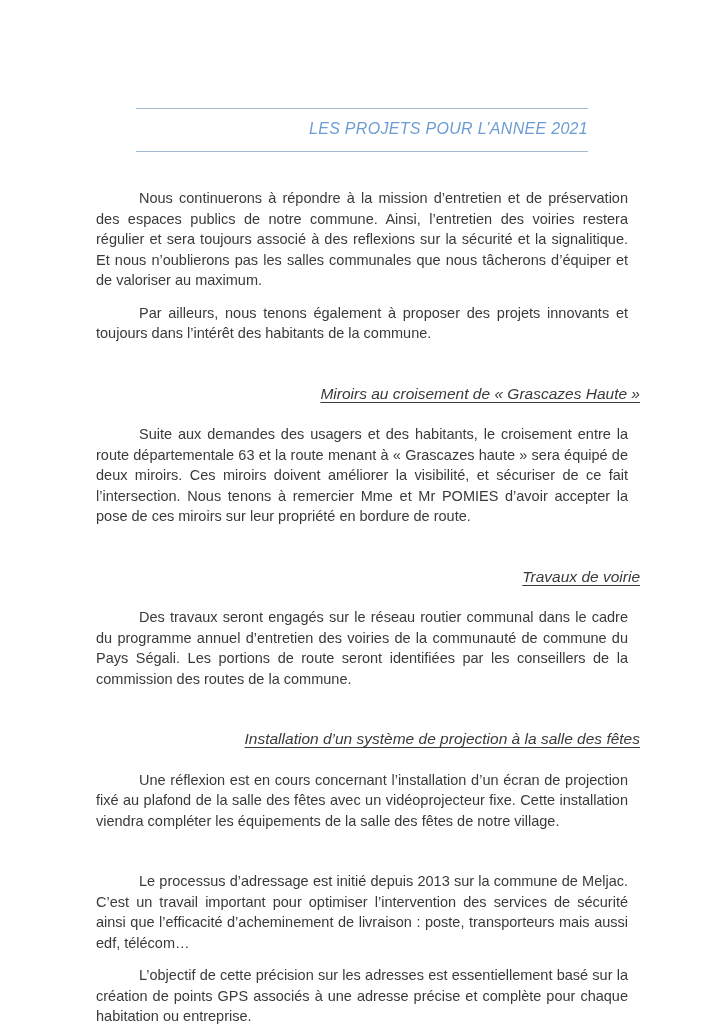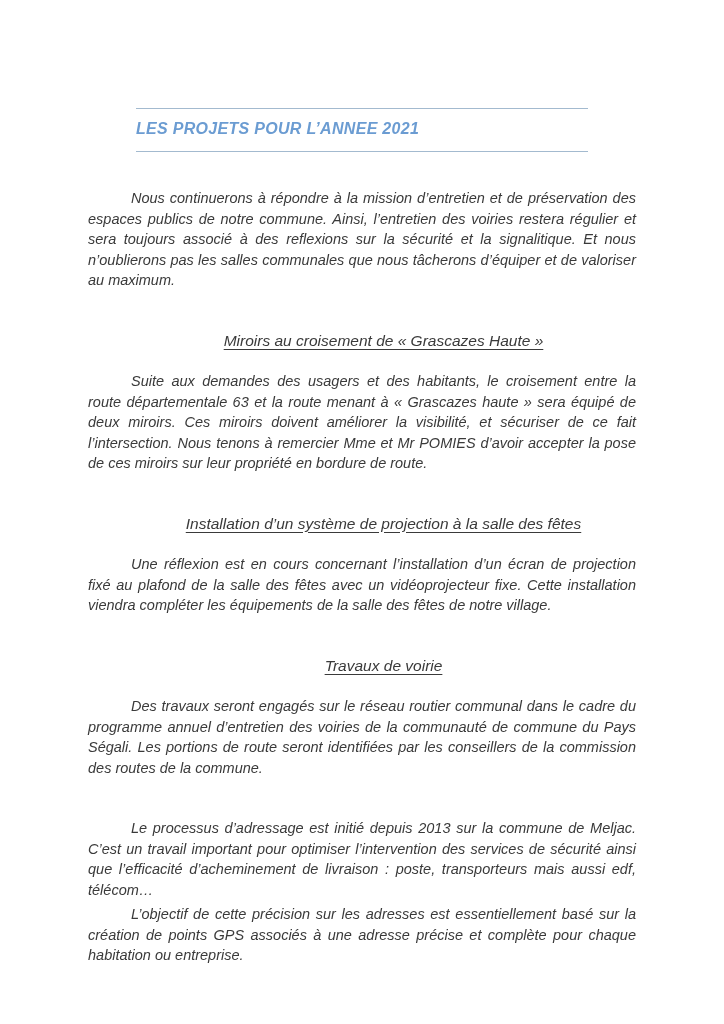--- a/index.html
+++ b/index.html
@@ -27,82 +27,82 @@
     width: 452px;
     margin: 108px auto 0 auto;
   }
   .divider {
     height: 1px;
     background: var(--divider-blue);
   }
   .doc-title {
     margin: 0;
     padding: 11px 0 13px 0;
-    text-align: left;
+    text-align: right;
     font-size: 16px;
     font-style: italic;
-    font-weight: bold;
+    font-weight: normal;
     letter-spacing: 0.3px;
     color: var(--title-blue);
   }
   .content {
     margin: 36px 84px 0 84px;
     font-size: 14.5px;
     line-height: 20.5px;
     text-align: justify;
   }
   .content p {
-    margin: 4px;
+    margin: 12px;
     text-indent: 43px;
-    font-style: italic;
   }
   .doc-section {
     margin-top: 40px;
   }
   .section-heading {
     margin: 0 0 20px 43px;
     font-size: 15.5px;
     font-style: italic;
     font-weight: normal;
     text-decoration: underline;
     text-underline-offset: 3px;
-    text-align: center;
+    text-align: right;
     color: var(--body-text);
   }
 </style>
 </head>
 <body>
 
 <div class="page">
 
   <header class="title-block">
     <div class="divider"></div>
     <h1 class="doc-title">LES PROJETS POUR L’ANNEE 2021</h1>
     <div class="divider"></div>
   </header>
 
   <main class="content">
 
     <section>
       <p>Nous continuerons à répondre à la mission d’entretien et de préservation des espaces publics de notre commune. Ainsi, l’entretien des voiries restera régulier et sera toujours associé à des reflexions sur la sécurité et la signalitique. Et nous n’oublierons pas les salles communales que nous tâcherons d’équiper et de valoriser au maximum.</p>
+      <p>Par ailleurs, nous tenons également à proposer des projets innovants et toujours dans l’intérêt des habitants de la commune.</p>
     </section>
 
     <section class="doc-section">
       <h2 class="section-heading">Miroirs au croisement de « Grascazes Haute »</h2>
       <p>Suite aux demandes des usagers et des habitants, le croisement entre la route départementale 63 et la route menant à « Grascazes haute » sera équipé de deux miroirs. Ces miroirs doivent améliorer la visibilité, et sécuriser de ce fait l’intersection. Nous tenons à remercier Mme et Mr POMIES d’avoir accepter la pose de ces miroirs sur leur propriété en bordure de route.</p>
     </section>
 
     <section class="doc-section">
-      <h2 class="section-heading">Installation d’un système de projection à la salle des fêtes</h2>
-      <p>Une réflexion est en cours concernant l’installation d’un écran de projection fixé au plafond de la salle des fêtes avec un vidéoprojecteur fixe. Cette installation viendra compléter les équipements de la salle des fêtes de notre village.</p>
+      <h2 class="section-heading">Travaux de voirie</h2>
+      <p>Des travaux seront engagés sur le réseau routier communal dans le cadre du programme annuel d’entretien des voiries de la communauté de commune du Pays Ségali. Les portions de route seront identifiées par les conseillers de la commission des routes de la commune.</p>
     </section>
 
     <section class="doc-section">
-      <h2 class="section-heading">Travaux de voirie</h2>
-      <p>Des travaux seront engagés sur le réseau routier communal dans le cadre du programme annuel d’entretien des voiries de la communauté de commune du Pays Ségali. Les portions de route seront identifiées par les conseillers de la commission des routes de la commune.</p>
+      <h2 class="section-heading">Installation d’un système de projection à la salle des fêtes</h2>
+      <p>Une réflexion est en cours concernant l’installation d’un écran de projection fixé au plafond de la salle des fêtes avec un vidéoprojecteur fixe. Cette installation viendra compléter les équipements de la salle des fêtes de notre village.</p>
     </section>
 
     <section class="doc-section">
       <p>Le processus d’adressage est initié depuis 2013 sur la commune de Meljac. C’est un travail important pour optimiser l’intervention des services de sécurité ainsi que l’efficacité d’acheminement de livraison : poste, transporteurs mais aussi edf, télécom…</p>
       <p>L’objectif de cette précision sur les adresses est essentiellement basé sur la création de points GPS associés à une adresse précise et complète pour chaque habitation ou entreprise.</p>
     </section>
 
   </main>
 </div>
 

